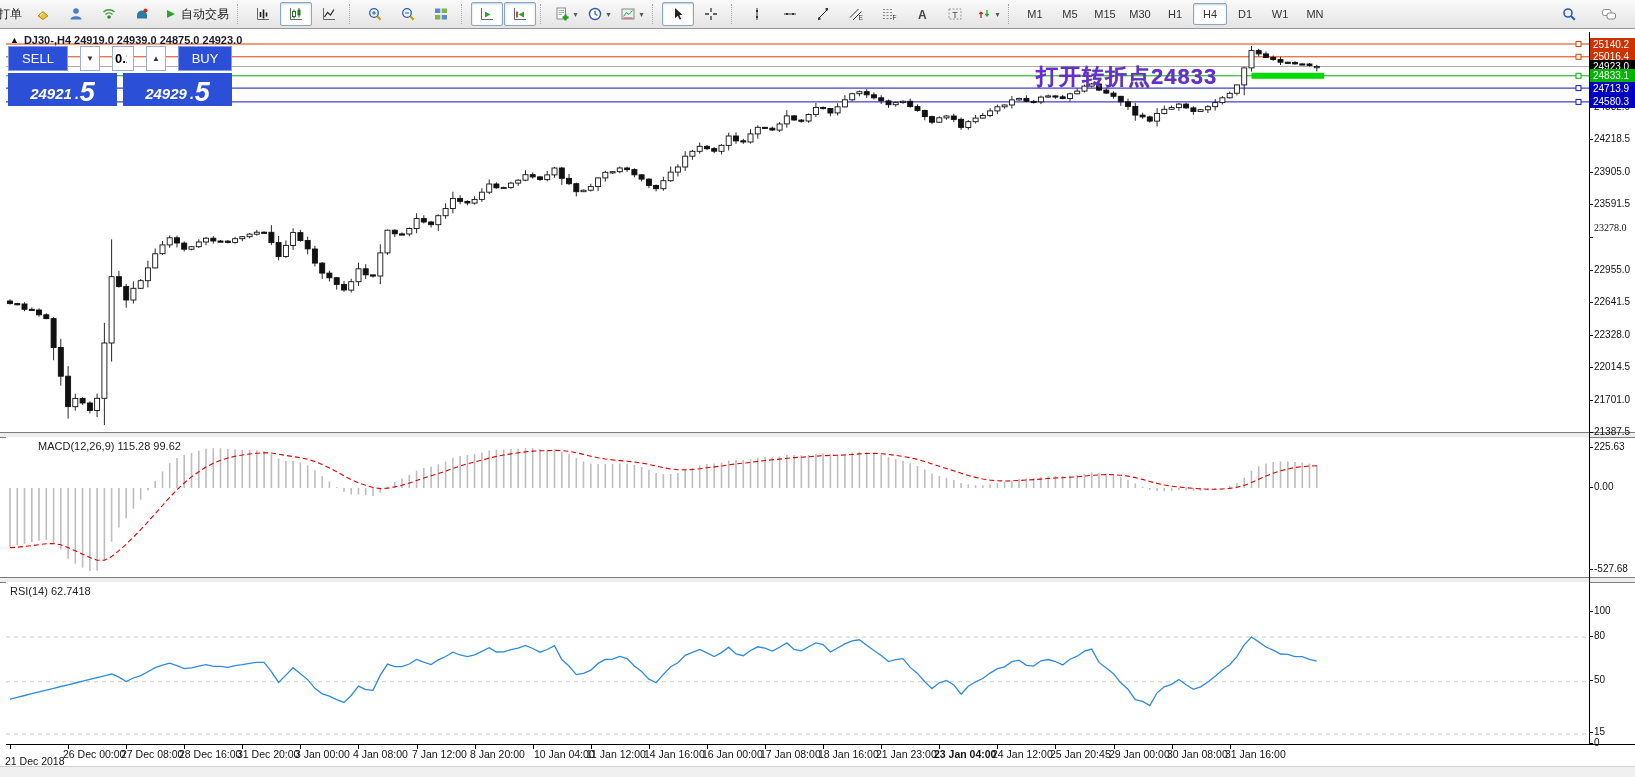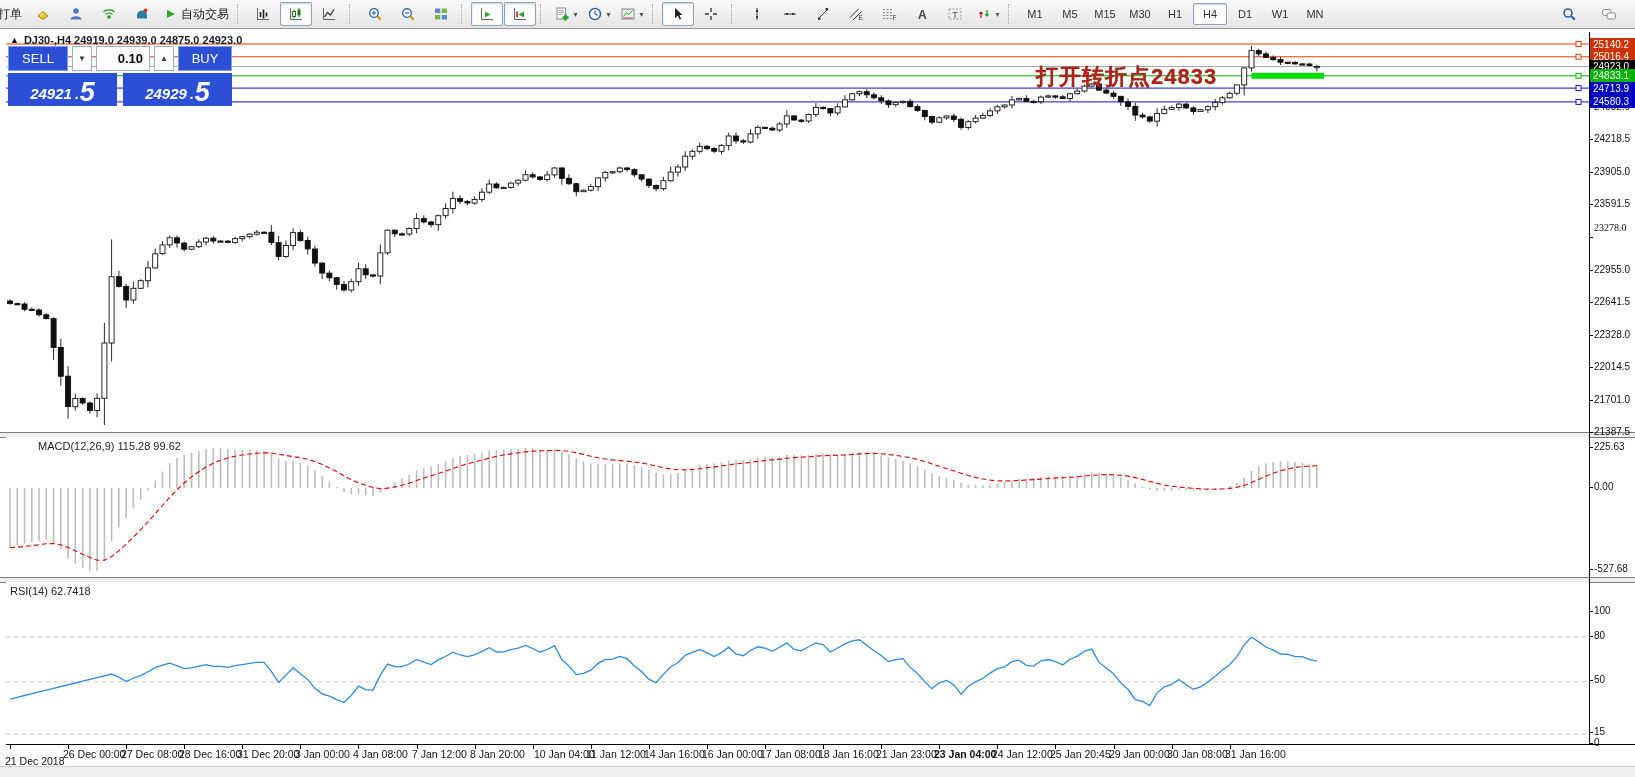--- a/index.html
+++ b/index.html
@@ -38,21 +38,21 @@
   .ind-label{position:absolute;left:10px;font-size:11px;color:#222;z-index:5;}
   #macd-label{top:440px;margin-left:28px;} #rsi-label{top:585px;}
   .axis-label{position:absolute;left:1594px;font-size:10px;color:#111;z-index:3;}
   .axis-tick{position:absolute;left:1589px;width:4px;height:1px;background:#000;z-index:3;}
   .price-tag{position:absolute;left:1590px;width:45px;height:13px;color:#fff;font-size:10px;
     line-height:13px;padding-left:3px;z-index:7;}
   .time-label{position:absolute;top:748px;font-size:10.5px;color:#111;}
   .time-tick{position:absolute;top:745px;width:1px;height:4px;background:#000;}
   
   #trade-panel{position:absolute;left:8px;top:46px;width:224px;z-index:8;}
-  .tp-row{display:flex;height:25px;gap:4px;}
+  .tp-row{display:flex;height:25px;gap:12px;}
   .tp-btn{background:#2b4fd7;border:1px solid #8399ea;color:#fff;font-size:13px;
     display:flex;align-items:center;justify-content:center;cursor:default;}
   #sell-btn{width:58px;} #buy-btn{width:52px;}
   .tp-spin{width:18px;background:#fff;border:1px solid #9bb0d8;color:#334;font-size:8px;
     display:flex;align-items:center;justify-content:center;}
   .tp-vol{flex:1;background:#fff;border:1px solid #9bb0d8;font-size:13px;font-weight:bold;
     text-align:right;padding-right:6px;color:#000;min-width:0;font-family:"Liberation Sans",sans-serif;}
   .tp-prices{display:flex;gap:6px;margin-top:2px;font-style:italic;}
   .tp-price{background:#2b4fd7;color:#fff;height:31px;flex:1;display:flex;align-items:flex-end;
     justify-content:center;padding-bottom:2px;}
@@ -969,19 +969,19 @@
           <span class="big">5</span>
       </div>
       <div class="tp-price">
         <span class="m">24929</span>
           <span class="dot">.</span>
           <span class="big">5</span>
       </div>
     </div>
   </div>
 
-  <div id="annotation" style="color: #b91c1c;">打开转折点24833</div>
+  <div id="annotation" style="color: #6d28d9;">打开转折点24833</div>
 
   <div id="macd-label" class="ind-label">MACD(12,26,9) 115.28 99.62</div>
   <div id="rsi-label" class="ind-label">RSI(14) 62.7418</div>
 
   <div id="status-strip"></div>
 </div>
 
 </body></html>

